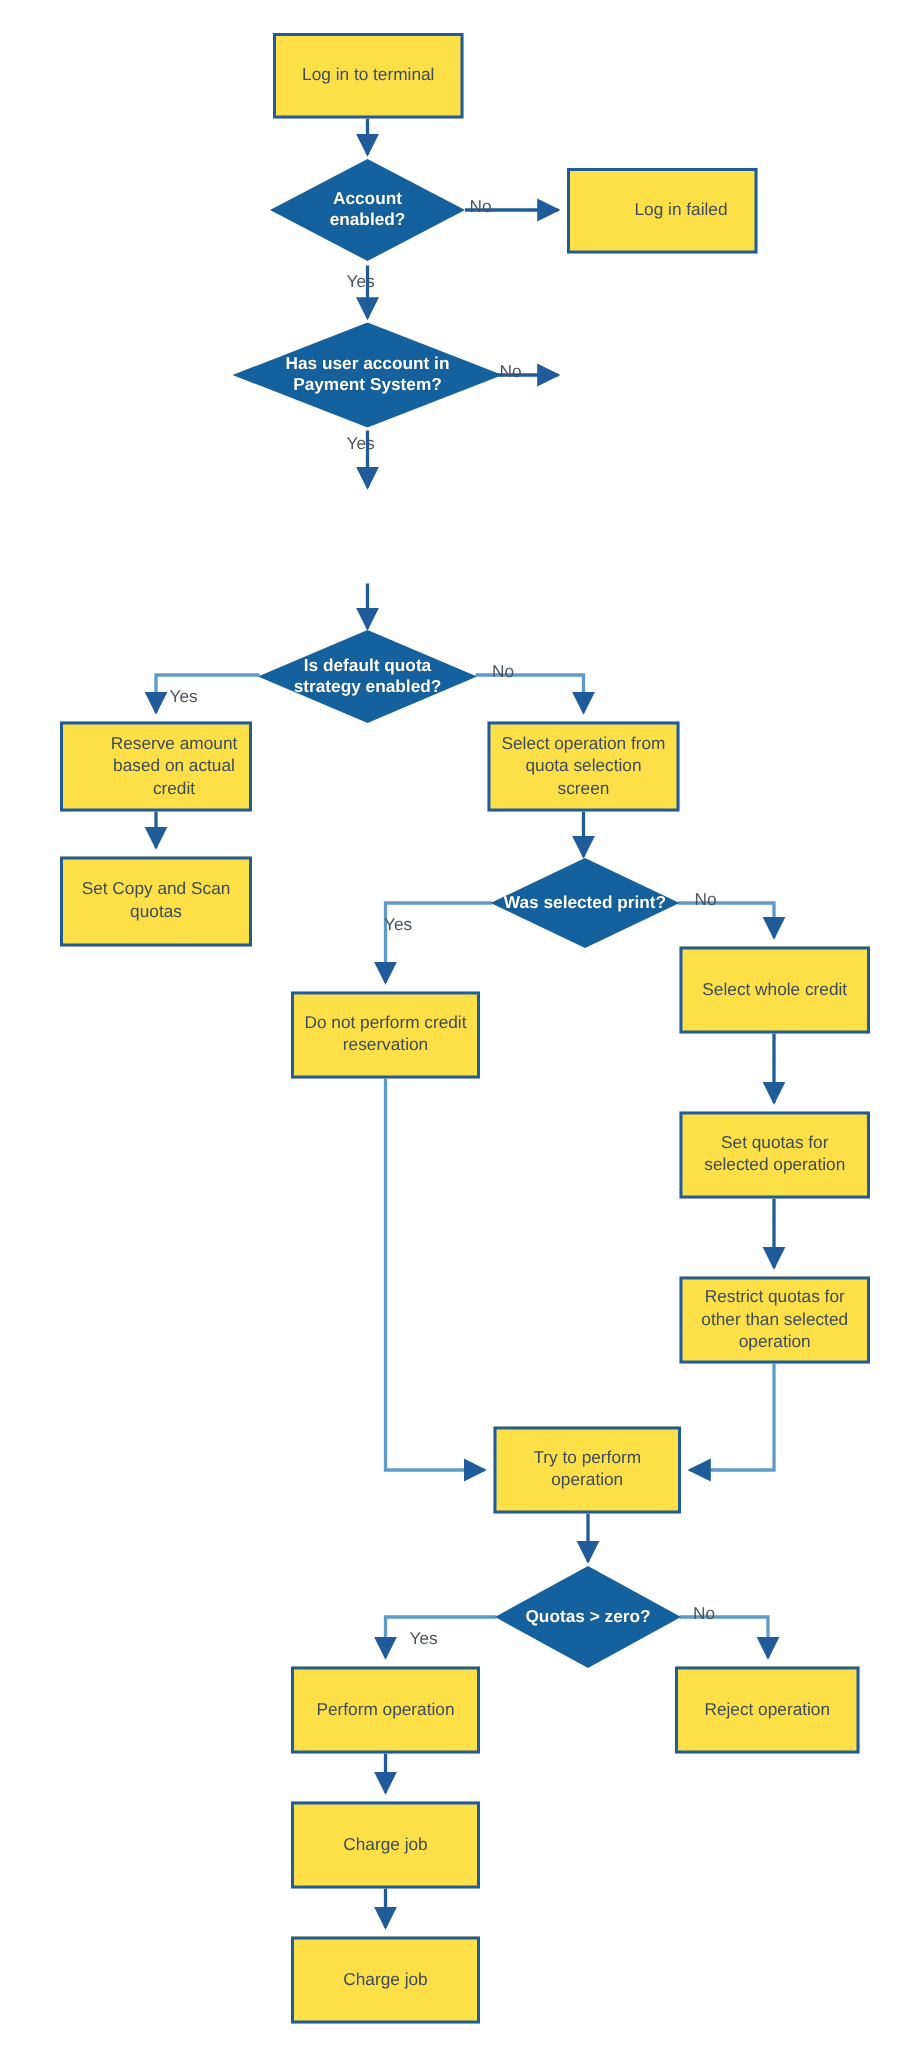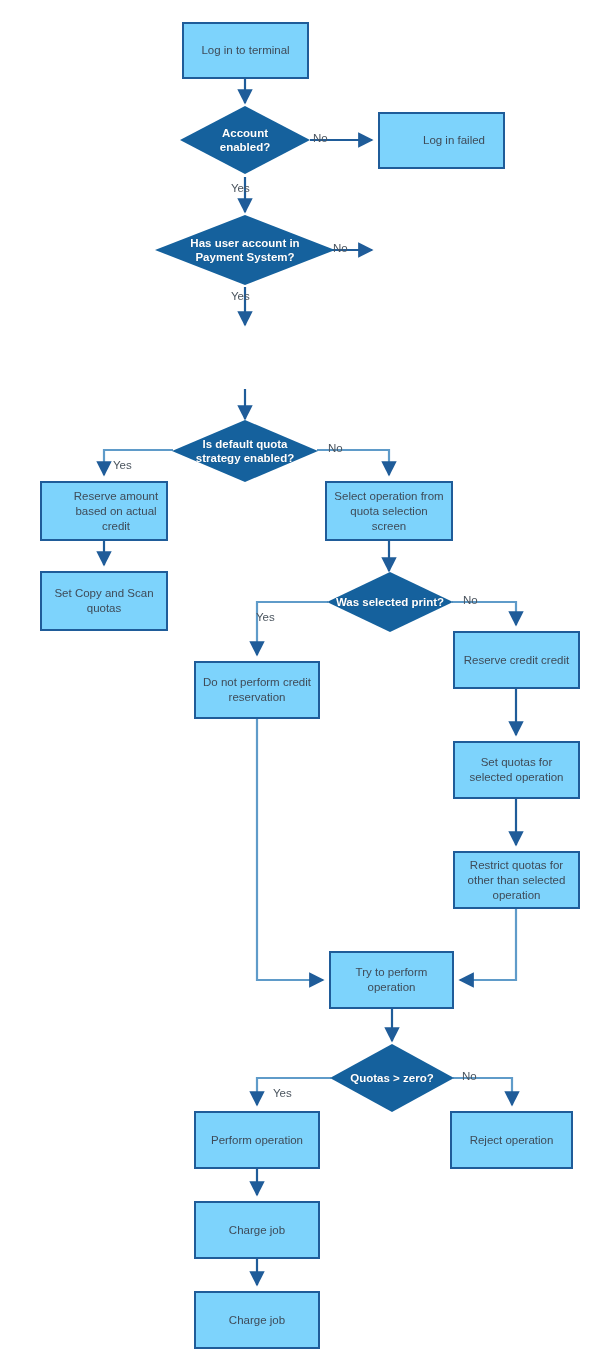--- a/index.html
+++ b/index.html
@@ -26,21 +26,21 @@
   }
   .node {
     position: absolute;
     box-sizing: border-box;
     display: flex;
     align-items: center;
     justify-content: center;
     text-align: center;
   }
   .process {
-    background: #7dd3fc;
+    background: #fde047;
     border: 2px solid #1f5c99;
     color: #3f4b58;
     font-size: 11.5px;
     line-height: 15px;
     padding: 2px 6px;
   }
   .decision-wrap {
     position: absolute;
     display: flex;
     align-items: center;
@@ -154,21 +154,21 @@
 
   <div class="node process" style="left:325px; top:481px; width:128px; height:60px;">
     <span>Select operation from quota selection screen</span>
   </div>
 
   <div class="node process" style="left:194px; top:661px; width:126px; height:58px;">
     <span>Do not perform credit reservation</span>
   </div>
 
   <div class="node process" style="left:453px; top:631px; width:127px; height:58px;">
-    <span>Reserve credit credit</span>
+    <span>Select whole credit</span>
   </div>
 
   <div class="node process" style="left:453px; top:741px; width:127px; height:58px;">
     <span>Set quotas for selected operation</span>
   </div>
 
   <div class="node process" style="left:453px; top:851px; width:127px; height:58px;">
     <span>Restrict quotas for other than selected operation</span>
   </div>
 

